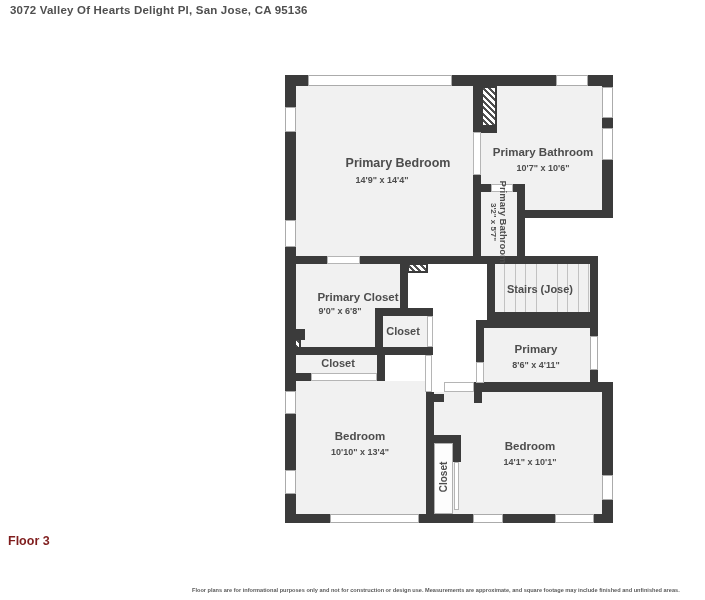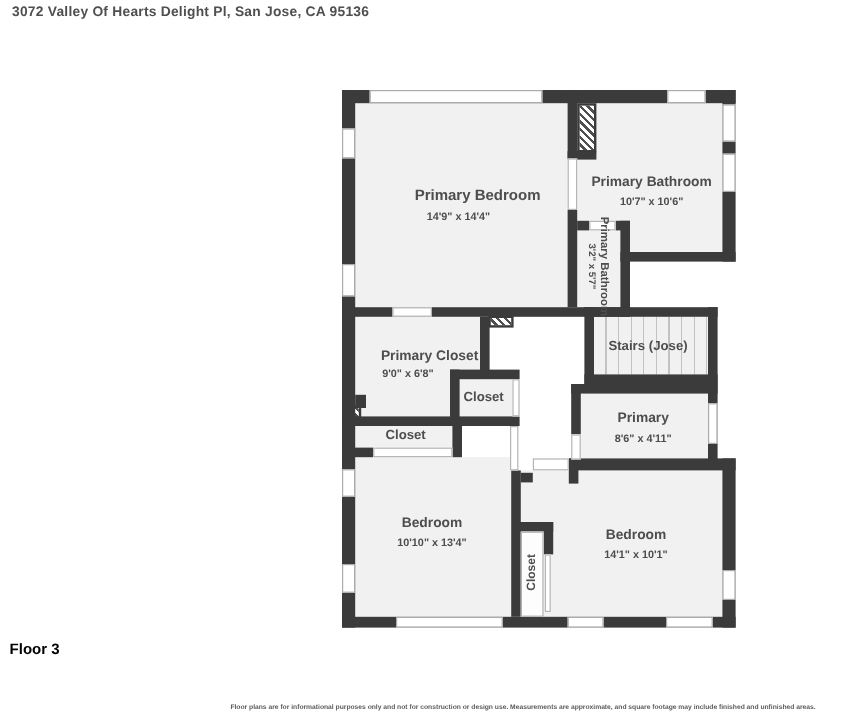--- a/index.html
+++ b/index.html
@@ -3,21 +3,21 @@
 <meta charset="utf-8">
 <style>
   html,body{margin:0;padding:0;}
   body{
     width:705px;height:600px;position:relative;background:#ffffff;
     font-family:"Liberation Sans", sans-serif;overflow:hidden;
   }
   .abs{position:absolute;box-sizing:border-box;}
   
   .title{left:10px;top:4px;font-size:11.5px;font-weight:700;color:#4f4f4f;letter-spacing:.2px;}
-  .floor{left:8px;top:534px;font-size:12.5px;font-weight:700;color:#000000;}
+  .floor{left:8px;top:534px;font-size:12.5px;font-weight:700;color:#7f1d1d;}
   .disclaimer{left:192px;top:587px;width:515px;font-size:5.6px;font-weight:700;color:#5a5a5a;}
   
   .room{background:#f1f1f1;}
   .wall{background:#3b3b3b;}
   .win{background:#ffffff;border:1px solid #ababab;}
   .slide{background:#ffffff;border:1px solid #b5b5b5;}
   .hatch{
     background:repeating-linear-gradient(45deg,#ffffff 0 2.5px,#4f4f4f 2.5px 4.5px);
     border:2px solid #3b3b3b;
   }

